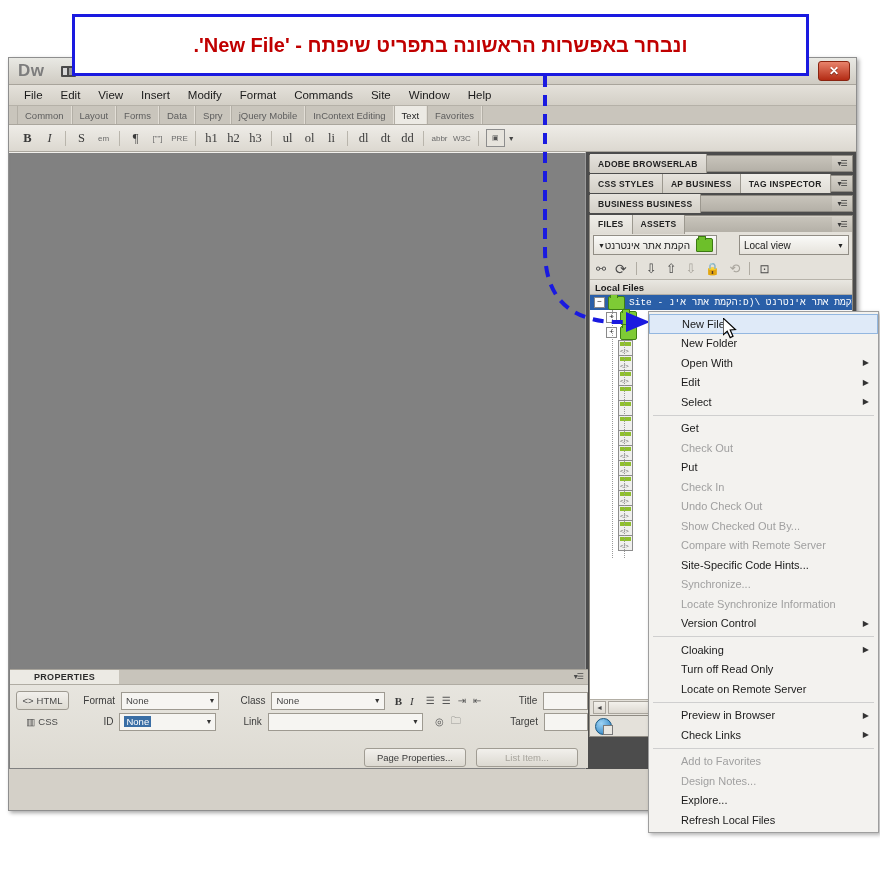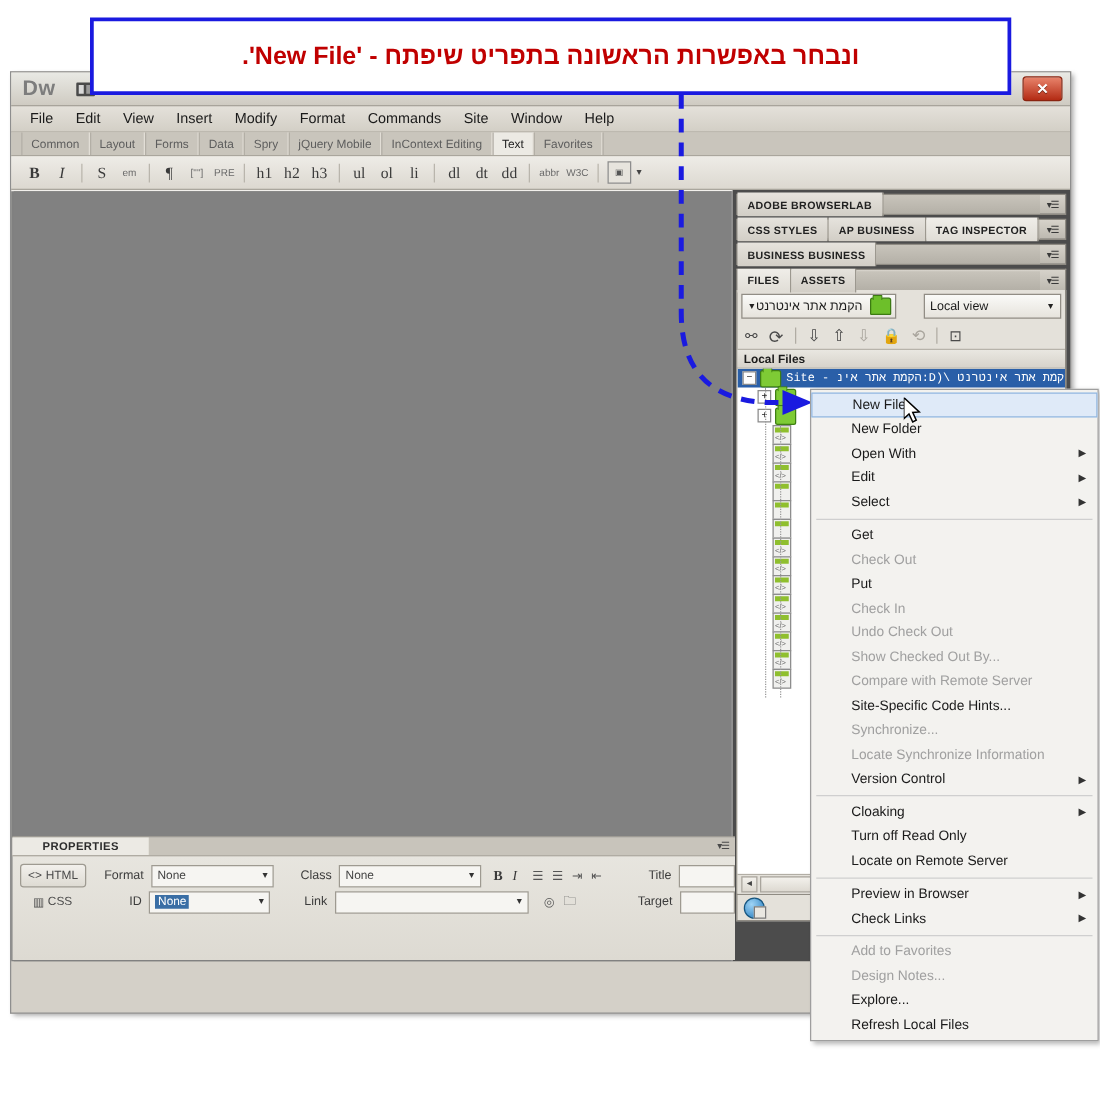--- a/index.html
+++ b/index.html
@@ -391,20 +391,24 @@
               <span class="arw">▼</span>
             </span>
             <span class="listicons">
               <span>◎</span>
               <span>🗀</span>
             </span>
             <span class="plabel" style="width:46px;margin-left:40px">Target</span>
             <span class="ptext" value=""></span>
           </div>
 
+          <div class="pbtnrow">
+            <span class="pbtn">Page Properties...</span>
+            <span class="pbtn dis">List Item...</span>
+          </div>
         </div>
       </div>
     </div>
 
     <div class="dock">
 
       <div class="panelbar">
         <span class="ptab">ADOBE BROWSERLAB</span>
         <span class="pfill"></span>
         <span class="pmenu">▾☰</span>

